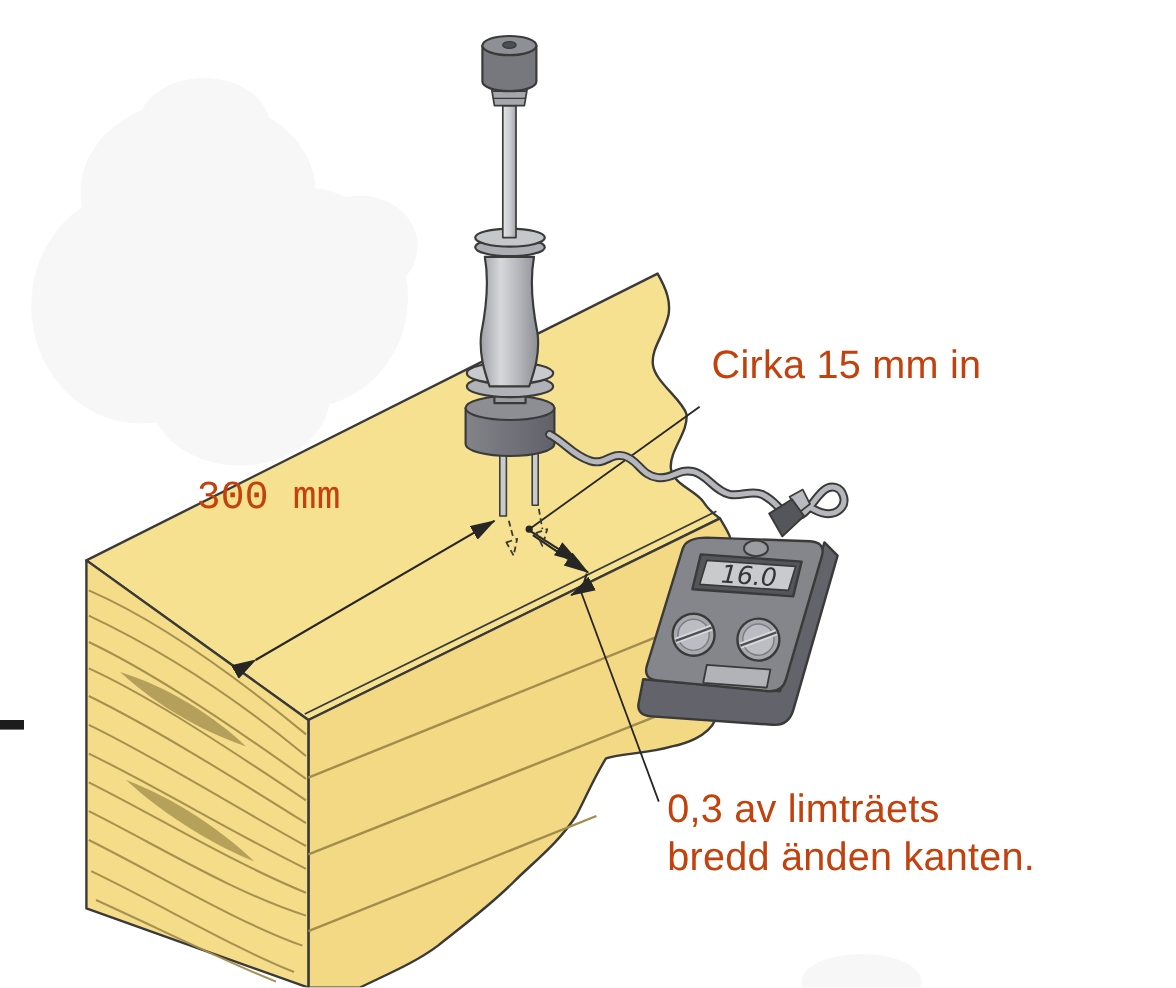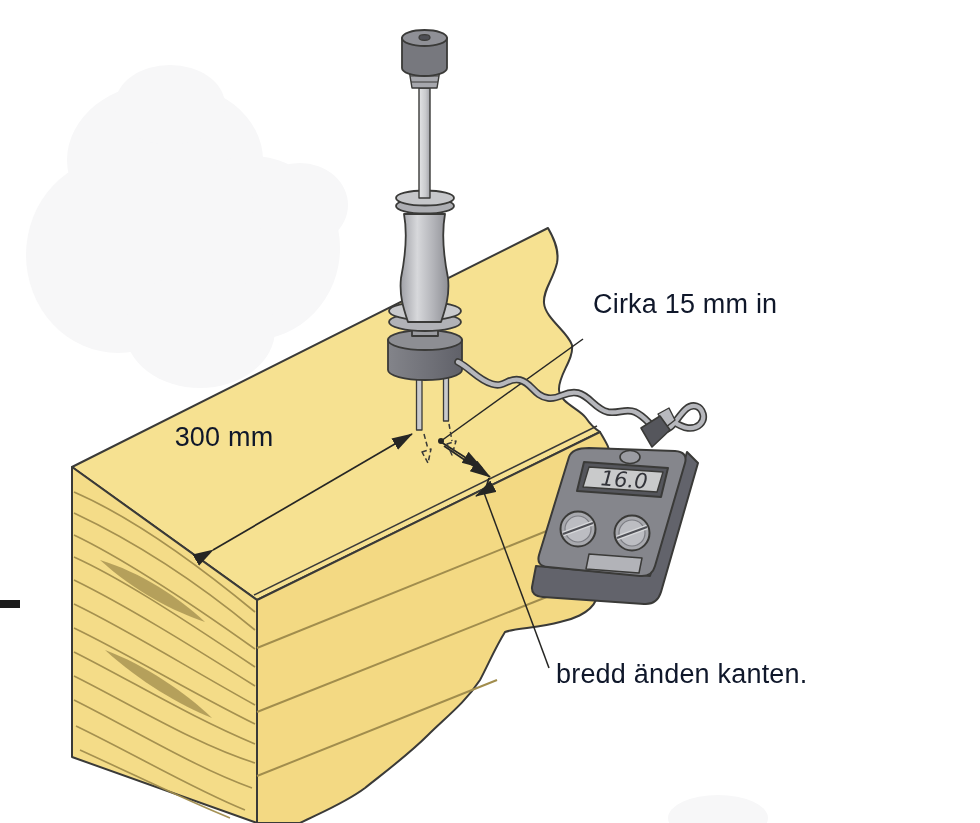--- a/index.html
+++ b/index.html
@@ -1,19 +1,19 @@
 <!DOCTYPE html>
 <html><head>
 <meta charset="utf-8">
 <style>
   html,body{margin:0;padding:0;background:#ffffff;}
   #stage{position:relative;width:980px;height:823px;background:#ffffff;overflow:hidden;
          font-family:"Liberation Sans", sans-serif;}
   #art{position:absolute;left:0;top:0;}
-  .label{position:absolute;color:#0f172a;font-size:27px;line-height:40px;letter-spacing:0.2px;}
+  .label{position:absolute;color:#c2410c;font-size:33px;line-height:40px;letter-spacing:0.2px;}
   .label span{display:block;}
   #label-end-distance{text-align:center;}
 </style>
 </head>
 <body>
 
 <div id="stage">
 <svg id="art" width="980" height="823" viewBox="0 0 980 823">
   <defs>
     <marker id="arr" markerWidth="22" markerHeight="15" refX="20" refY="6.5" orient="auto" markerUnits="userSpaceOnUse">
@@ -194,20 +194,21 @@
       <path d="M 658,414 L 669,408 L 675,420 L 666,427 Z" fill="#b9babf" stroke-width="1.4"></path>
       <path d="M 641,428 L 660,416 L 670,430 L 652,447 Z" fill="#55565c" stroke-width="1.6"></path>
     </g>
   </g>
 </svg>
 
 <div class="label" id="label-depth" style="left:593px;top:284px;">
   <span>Cirka 15 mm in</span>
 </div>
 
-<div class="label" id="label-end-distance" style="left:114px;top:417px;width:220px;">
+<div class="label" id="label-end-distance" style="left:114px;top:395px;width:220px;font-family:Liberation Mono, monospace;">
   <span>300 mm</span>
 </div>
 
 <div class="label" id="label-edge-distance" style="left:556px;top:654px;">
+  <span>0,3 av limträets</span>
   <span>bredd änden kanten.</span>
 </div>
 </div>
 
 </body></html>

